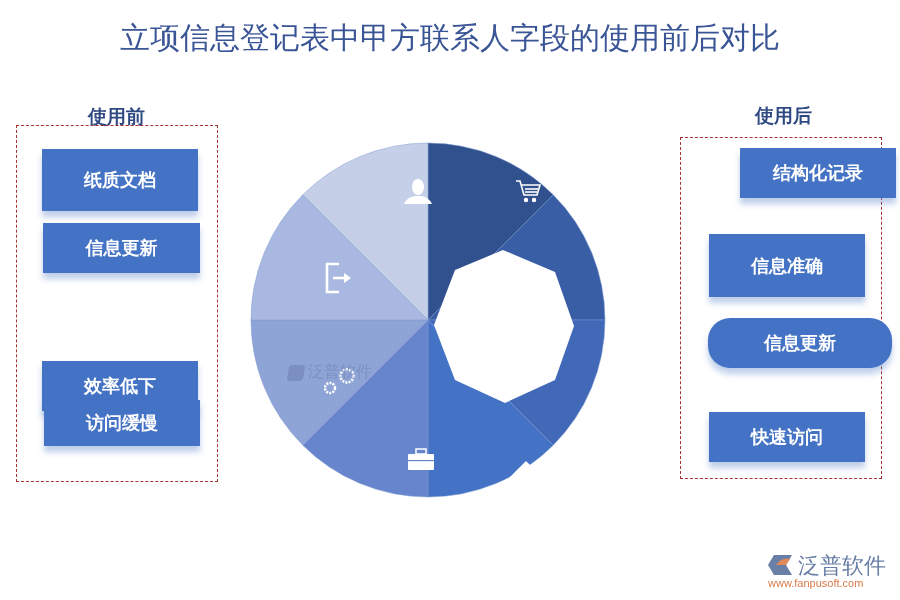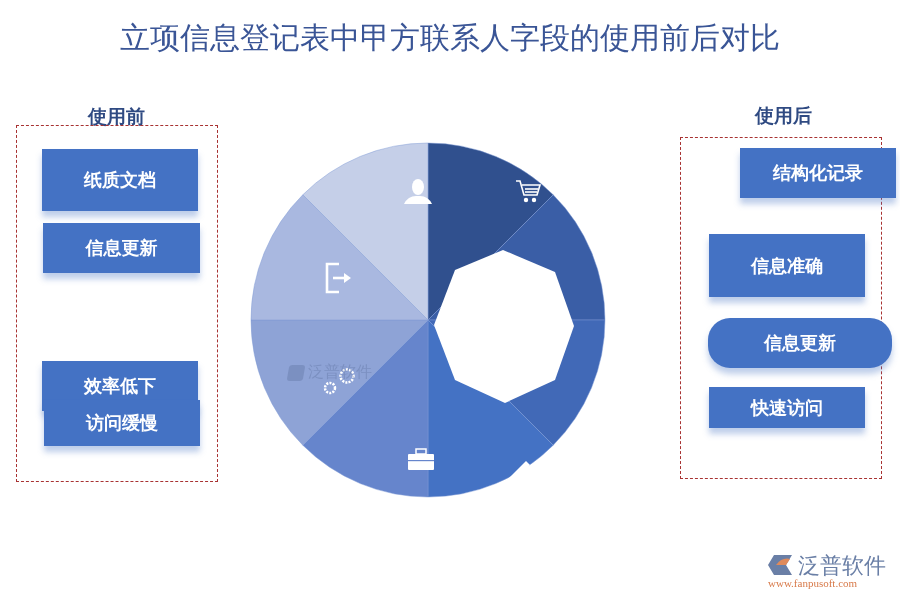--- a/index.html
+++ b/index.html
@@ -10,40 +10,40 @@
     .col-label { position:absolute; font-size:19px; font-weight:bold; color:#2f4a82; }
     .frame { position:absolute; border:1px dashed #b04040; border-style:dashed; }
     .frame { border:1.2px dashed #a83232; }
     .btn { position:absolute; background:#4472c4; color:#ffffff; font-weight:bold; font-size:18px;
       display:flex; align-items:center; justify-content:center;
       box-shadow:0 6px 6px rgba(68,114,196,0.35); }
     svg { position:absolute; }
     .logo { position:absolute; left:766px; top:551px; width:130px; height:44px; }
     .logo-cn { position:absolute; left:32px; top:0px; font-size:22px; color:#6a7fa6; }
     .logo-url { position:absolute; left:2px; top:26px; font-size:11px; color:#d87a4a;
-      font-family:Liberation Serif, serif; }
+      font-family:Liberation Sans, sans-serif; }
   </style>
 </head>
 <body>
 
 <div class="title">立项信息登记表中甲方联系人字段的使用前后对比</div>
 
 <div class="col-label" style="left:88px; top:104px;">使用前</div>
 <div class="frame" style="left:16px; top:125px; width:200px; height:355px;"></div>
 <div class="btn" style="left:42px; top:149px; width:156px; height:62px;">纸质文档</div>
 <div class="btn" style="left:43px; top:223px; width:157px; height:50px;">信息更新</div>
 <div class="btn" style="left:42px; top:318px; width:156px; height:50px;margin-top:43px;">效率低下</div>
 <div class="btn" style="left:44px; top:400px; width:156px; height:46px;">访问缓慢</div>
 
 <div class="col-label" style="left:755px; top:103px;">使用后</div>
 <div class="frame" style="left:680px; top:137px; width:200px; height:340px;"></div>
 <div class="btn" style="left:740px; top:148px; width:156px; height:50px;">结构化记录</div>
 <div class="btn" style="left:709px; top:234px; width:156px; height:63px;">信息准确</div>
 <div class="btn" style="left:708px; top:318px; width:184px; height:50px;border-radius:22px;">信息更新</div>
-<div class="btn" style="left:709px; top:387px; width:156px; height:41px;">快速访问</div>
+<div class="btn" style="left:709px; top:412px; width:156px; height:50px;">快速访问</div>
 
 <svg style="left:0; top:0;" width="900" height="600" viewBox="0 0 900 600">
 
   <g stroke="#7f9ad4" stroke-width="0.8" stroke-opacity="0.6">
     <path d="M428,320 L428,143 A177,177 0 0 1 553.2,194.8 Z" fill="#30508e"></path>
     <path d="M428,320 L553.2,194.8 A177,177 0 0 1 605,320 Z" fill="#3a5ea6"></path>
     <path d="M428,320 L605,320 A177,177 0 0 1 553.2,445.2 Z" fill="#4169b7"></path>
     <path d="M428,320 L553.2,445.2 A177,177 0 0 1 428,497 Z" fill="#4472c4"></path>
     <path d="M428,320 L428,497 A177,177 0 0 1 302.8,445.2 Z" fill="#6685cc"></path>
     <path d="M428,320 L302.8,445.2 A177,177 0 0 1 251,320 Z" fill="#8ea3d6"></path>

